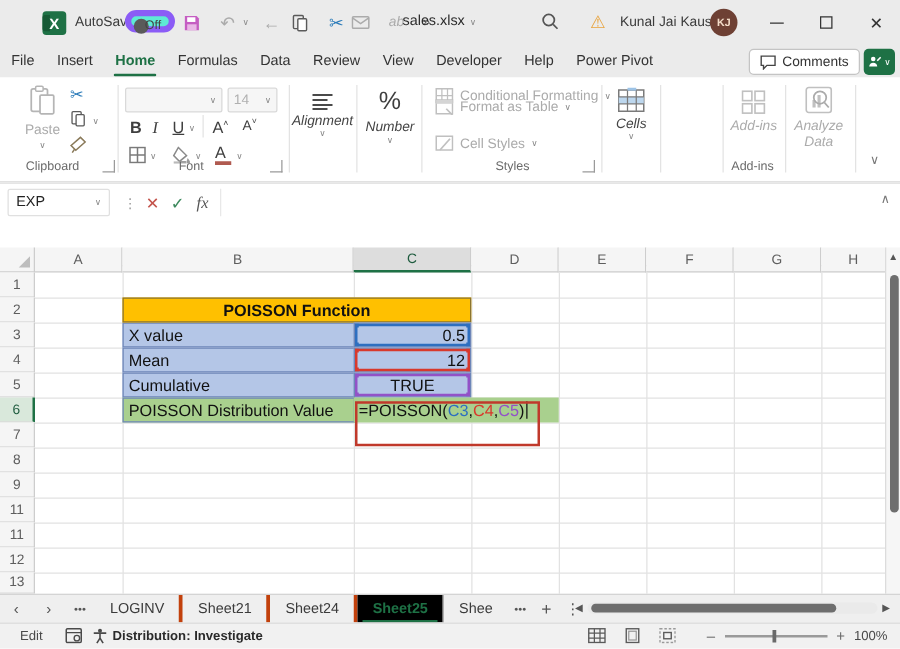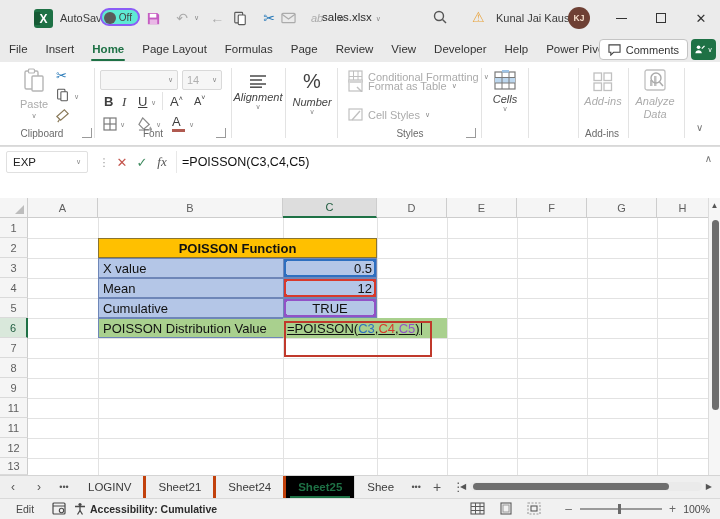--- a/index.html
+++ b/index.html
@@ -9,21 +9,21 @@
   .abs { position:absolute; }
 
   
   #titlebar { position:absolute; left:0; top:0; width:720px; height:36px; background:#EBEBEB; }
   .logo { position:absolute; left:34px; top:9px; width:19px; height:19px; background:#1E7145; border-radius:3px;
           color:#fff; font-weight:bold; font-size:12px; display:flex; align-items:center; justify-content:center; }
   .logo::before{ content:""; position:absolute; left:0; top:3px; width:6px; height:13px; background:#165A35; border-radius:2px 0 0 2px;}
   .logo span{ position:relative; }
   .tb-txt { font-size:11px; color:#3B3B3B; }
   #autosave-label { position:absolute; left:60px; top:12px; }
-  .toggle { position:absolute; left:100px; top:8px; width:40px; height:18px; border:2px solid #8b5cf6; border-radius:9px; background:#5eead4; }
+  .toggle { position:absolute; left:100px; top:8px; width:40px; height:18px; border:5px solid #8b5cf6; border-radius:9px; background:#5eead4; }
   .toggle .knob { position:absolute; left:2px; top:2px; width:12px; height:12px; border-radius:50%; background:#5A5A5A; }
   .toggle .tstate { position:absolute; right:6px; top:2px; font-size:10px; color:#444; }
   .qat { position:absolute; top:7px; height:22px; display:flex; align-items:center; color:#5A5A5A; }
   .qat-ic { width:24px; text-align:center; font-size:14px; }
   .dim { color:#ABABAB; }
   .chev { font-size:7px; color:#8A8A8A; }
   #filename { position:absolute; left:322px; top:11px; font-size:11.5px; color:#2B2B2B; }
   #filename .chev { margin-left:4px; }
   .winbtn { position:absolute; top:6px; width:30px; height:24px; display:flex; align-items:center; justify-content:center; color:#333; }
   .avatar { position:absolute; left:568px; top:7px; width:22px; height:22px; border-radius:50%; background:#6E4034; color:#F3DCC9;
@@ -84,21 +84,21 @@
   .greenrow { background:#A9D08E; }
   #cell-b6 { border:1px solid #6E86B8; padding-left:4px; }
   .refbox { position:absolute; pointer-events:none; }
   .refbox::after { content:""; position:absolute; left:-2px; top:-2px; width:3px; height:3px; background:inherit; }
   #ref-c3 { left:284px; top:259px; width:92px; height:18px; border:2px solid #2E6FC0; }
   #ref-c3::after { background:#2E6FC0; box-shadow:89px 0 #2E6FC0, 0 15px #2E6FC0, 89px 15px #2E6FC0; }
   #ref-c4 { left:284px; top:279px; width:92px; height:18px; border:2px solid #D8392C; }
   #ref-c4::after { background:#D8392C; box-shadow:89px 0 #D8392C, 0 15px #D8392C, 89px 15px #D8392C; }
   #ref-c5 { left:284px; top:299px; width:92px; height:18px; border:2px solid #9252C7; }
   #ref-c5::after { background:#9252C7; box-shadow:89px 0 #9252C7, 0 15px #9252C7, 89px 15px #9252C7; }
-  #cell-c6 { left:283px; top:318px; width:164px; padding-left:4px;text-decoration:underline; }
+  #cell-c6 { left:283px; top:318px; width:164px; padding-left:4px; }
   #cell-c6 .caret { display:inline-block; width:1px; height:14px; background:#111; margin-left:1px; }
   #anno-box { position:absolute; left:284px; top:321px; width:148px; height:36px; border:2px solid #C0392B; z-index:5; pointer-events:none; }
   .refblue { color:#2E6FC0; } .refred { color:#D8392C; } .refpurple { color:#9252C7; }
 
   
   #vscroll { position:absolute; left:708px; top:198px; width:12px; height:277px; background:#F6F6F6; border-left:1px solid #DCDCDC; }
   #vthumb { position:absolute; left:2.5px; top:22px; width:7px; height:190px; background:#6E6E6E; border-radius:4px; }
   .sarrow { color:#555; font-size:8px; text-align:center; display:block; }
 
   
@@ -183,23 +183,22 @@
       </div>
     <div class="winbtn" style="left:686px;font-size:13px;">
         <span>✕</span>
       </div>
   </div>
 
   <div id="ribbontabs">
     <div class="rtab">File</div>
     <div class="rtab">Insert</div>
     <div class="rtab active">Home</div>
-    <div class="rtab">Page Layout</div>
     <div class="rtab">Formulas</div>
-    <div class="rtab">Page</div>
+    <div class="rtab">Data</div>
     <div class="rtab">Review</div>
     <div class="rtab">View</div>
     <div class="rtab">Developer</div>
     <div class="rtab">Help</div>
     <div class="rtab">Power Pivot</div>
     <div id="comments-btn">
       <svg width="13" height="12" viewBox="0 0 14 13">
           <path d="M1 1h12v8H6l-3 3v-3H1z" fill="none" stroke="#444" stroke-width="1.2"></path>
         </svg>
       <span>Comments</span>
@@ -377,21 +376,20 @@
   <div id="fbar">
     <div id="namebox">
       <span>EXP</span>
       <span class="chev">∨</span>
     </div>
     <span class="fbtn" style="left:94px;color:#9A9A9A;font-size:11px;">⋮</span>
     <span class="fbtn" style="left:112px;color:#C4554D;">✕</span>
     <span class="fbtn" style="left:132px;color:#3E8A5E;">✓</span>
     <span class="fbtn" style="left:152px;color:#555;font-style:italic;font-family:'Liberation Serif',serif;font-size:13px;">fx</span>
     <span class="abs" style="left:176px;top:4px;width:1px;height:22px;background:#E8E8E8;"></span>
-    <span id="formula-text">=POISSON(C3,C4,C5)</span>
     <span id="fbar-collapse">∧</span>
   </div>
 
   <div id="colheads">
     <div class="ch corner"></div>
     <div class="ch" style="width:70px;">A</div>
     <div class="ch" style="width:185px;">B</div>
     <div class="ch active" style="width:94px;">C</div>
     <div class="ch" style="width:70px;">D</div>
     <div class="ch" style="width:70px;">E</div>
@@ -496,21 +494,21 @@
           <line x1="1" y1="4" x2="13" y2="4" stroke="#4A4A4A"></line>
           <circle cx="9.5" cy="8.5" r="2.2" fill="none" stroke="#4A4A4A" stroke-width="1.1"></circle>
         </svg>
     </span>
     <span class="sb-ic" style="left:73px;">
       <svg width="14" height="14" viewBox="0 0 14 14">
           <circle cx="7" cy="2.5" r="1.6" fill="#4A4A4A"></circle>
           <path d="M2 4.5h10M7 4.5v4M7 8.5l-2.5 4M7 8.5l2.5 4" stroke="#4A4A4A" stroke-width="1.3" fill="none"></path>
         </svg>
     </span>
-    <span id="acc-label">Accessibility: Cumulative</span>
+    <span id="acc-label">Distribution: Investigate</span>
     <span class="sb-ic" style="left:470px;">
       <svg width="15" height="13" viewBox="0 0 15 13">
           <rect x="1" y="1" width="13" height="11" fill="none" stroke="#5A5A5A" stroke-width="1.1"></rect>
           <line x1="5.5" y1="1" x2="5.5" y2="12" stroke="#5A5A5A"></line>
           <line x1="10" y1="1" x2="10" y2="12" stroke="#5A5A5A"></line>
           <line x1="1" y1="4.5" x2="14" y2="4.5" stroke="#5A5A5A"></line>
           <line x1="1" y1="8.5" x2="14" y2="8.5" stroke="#5A5A5A"></line>
         </svg>
     </span>
     <span class="sb-ic" style="left:499px;">

